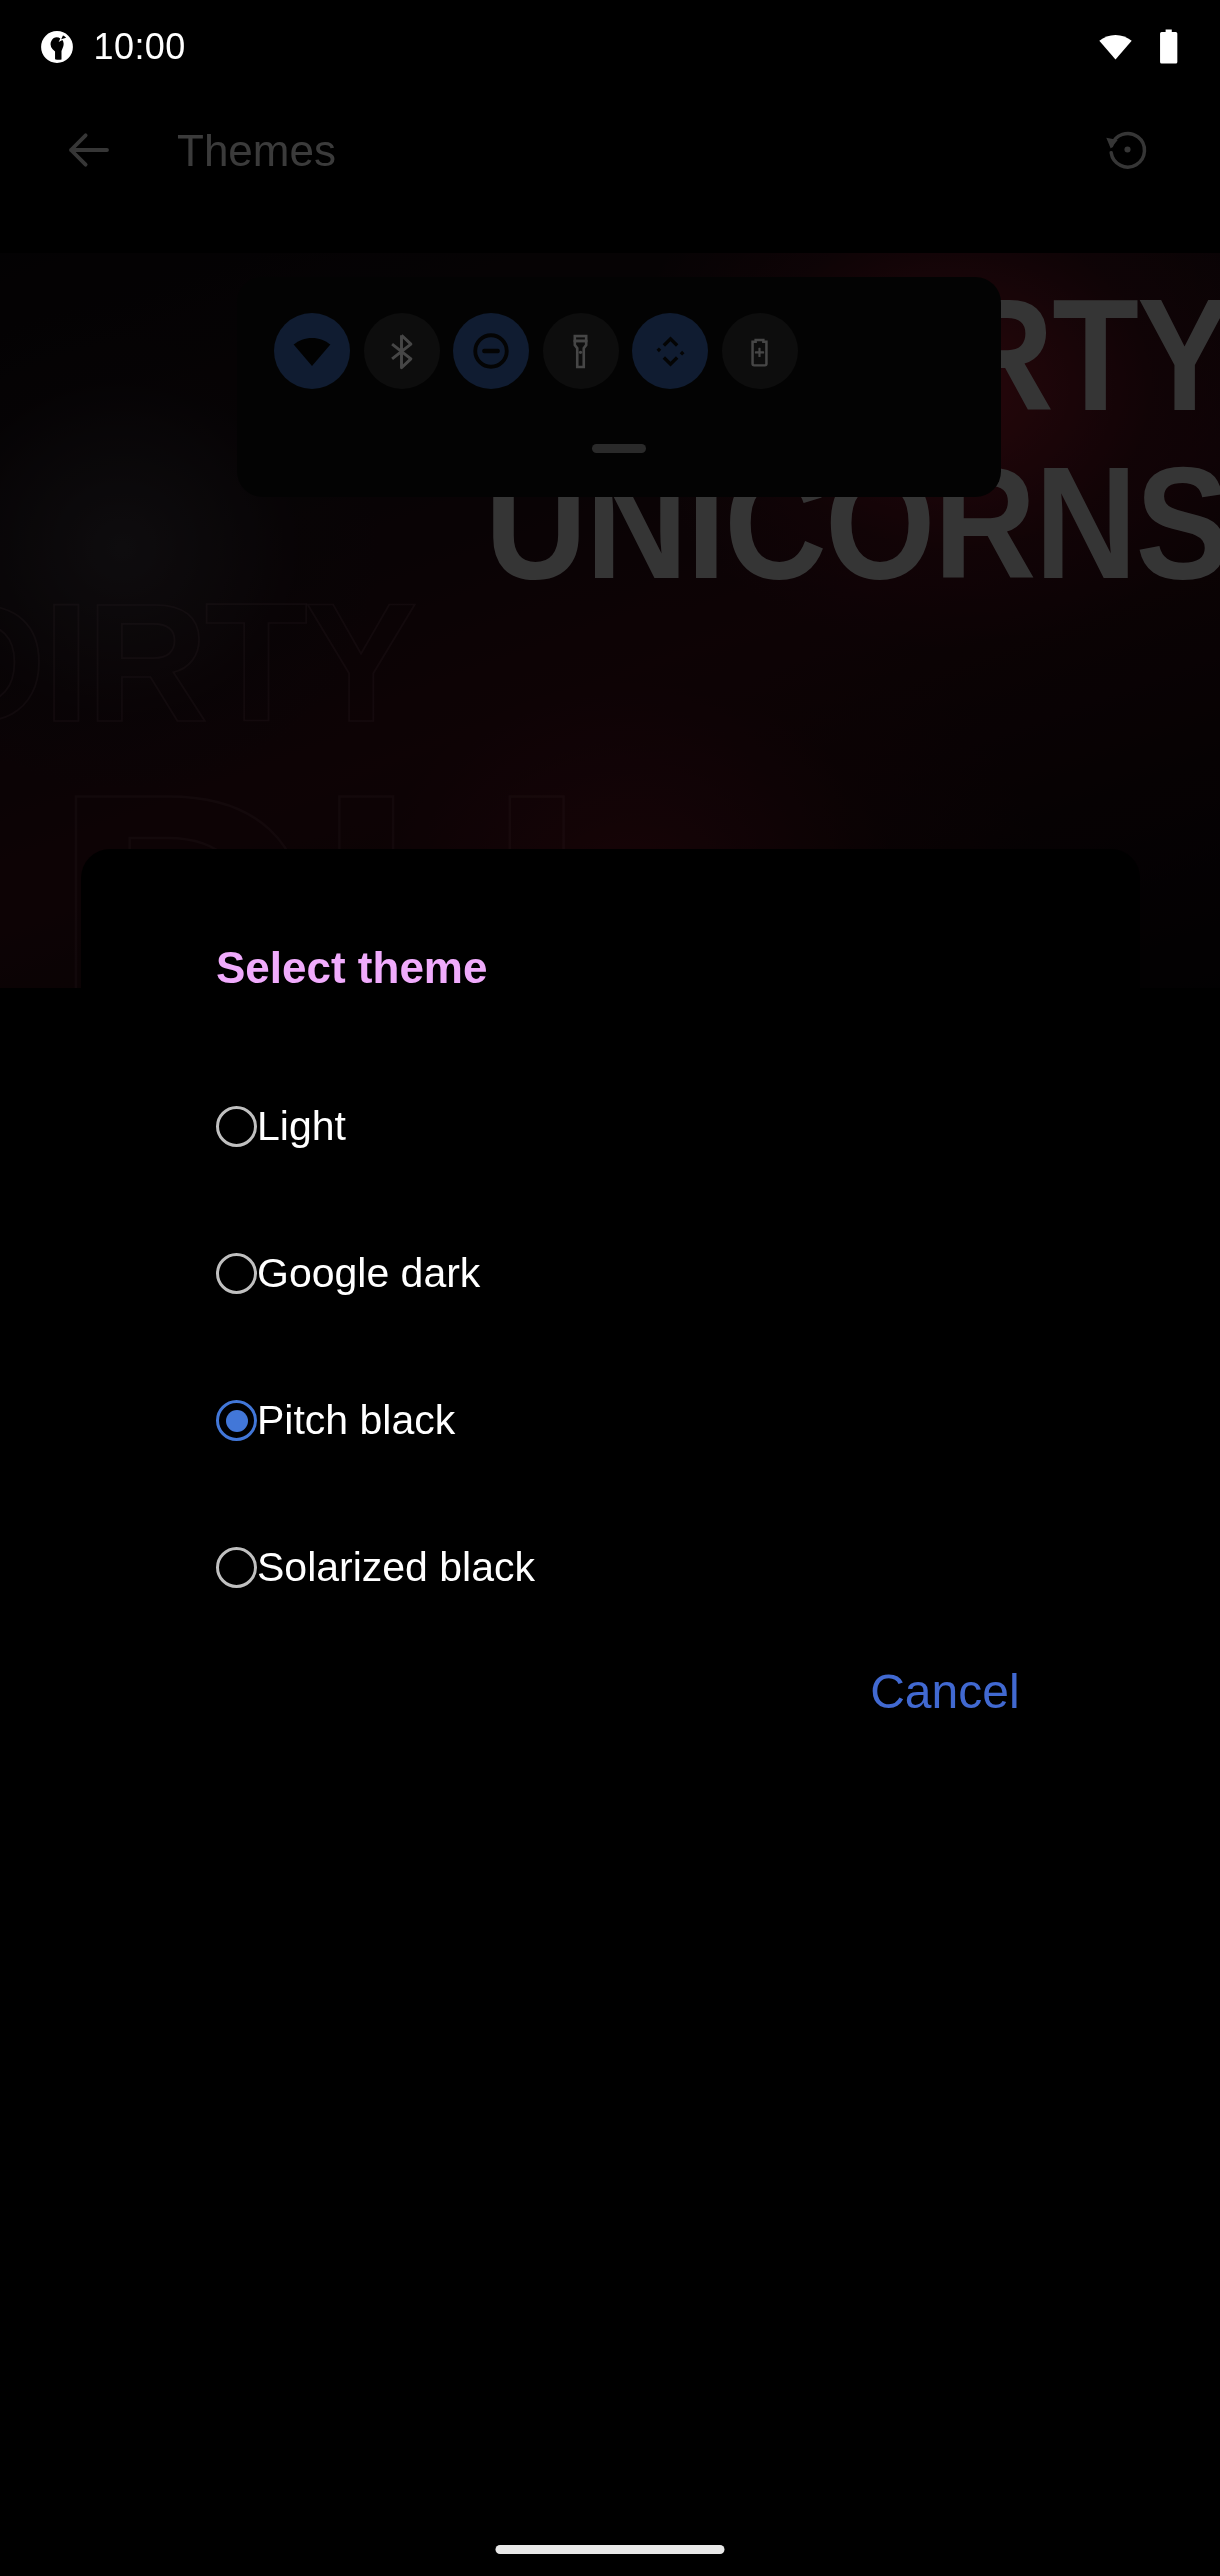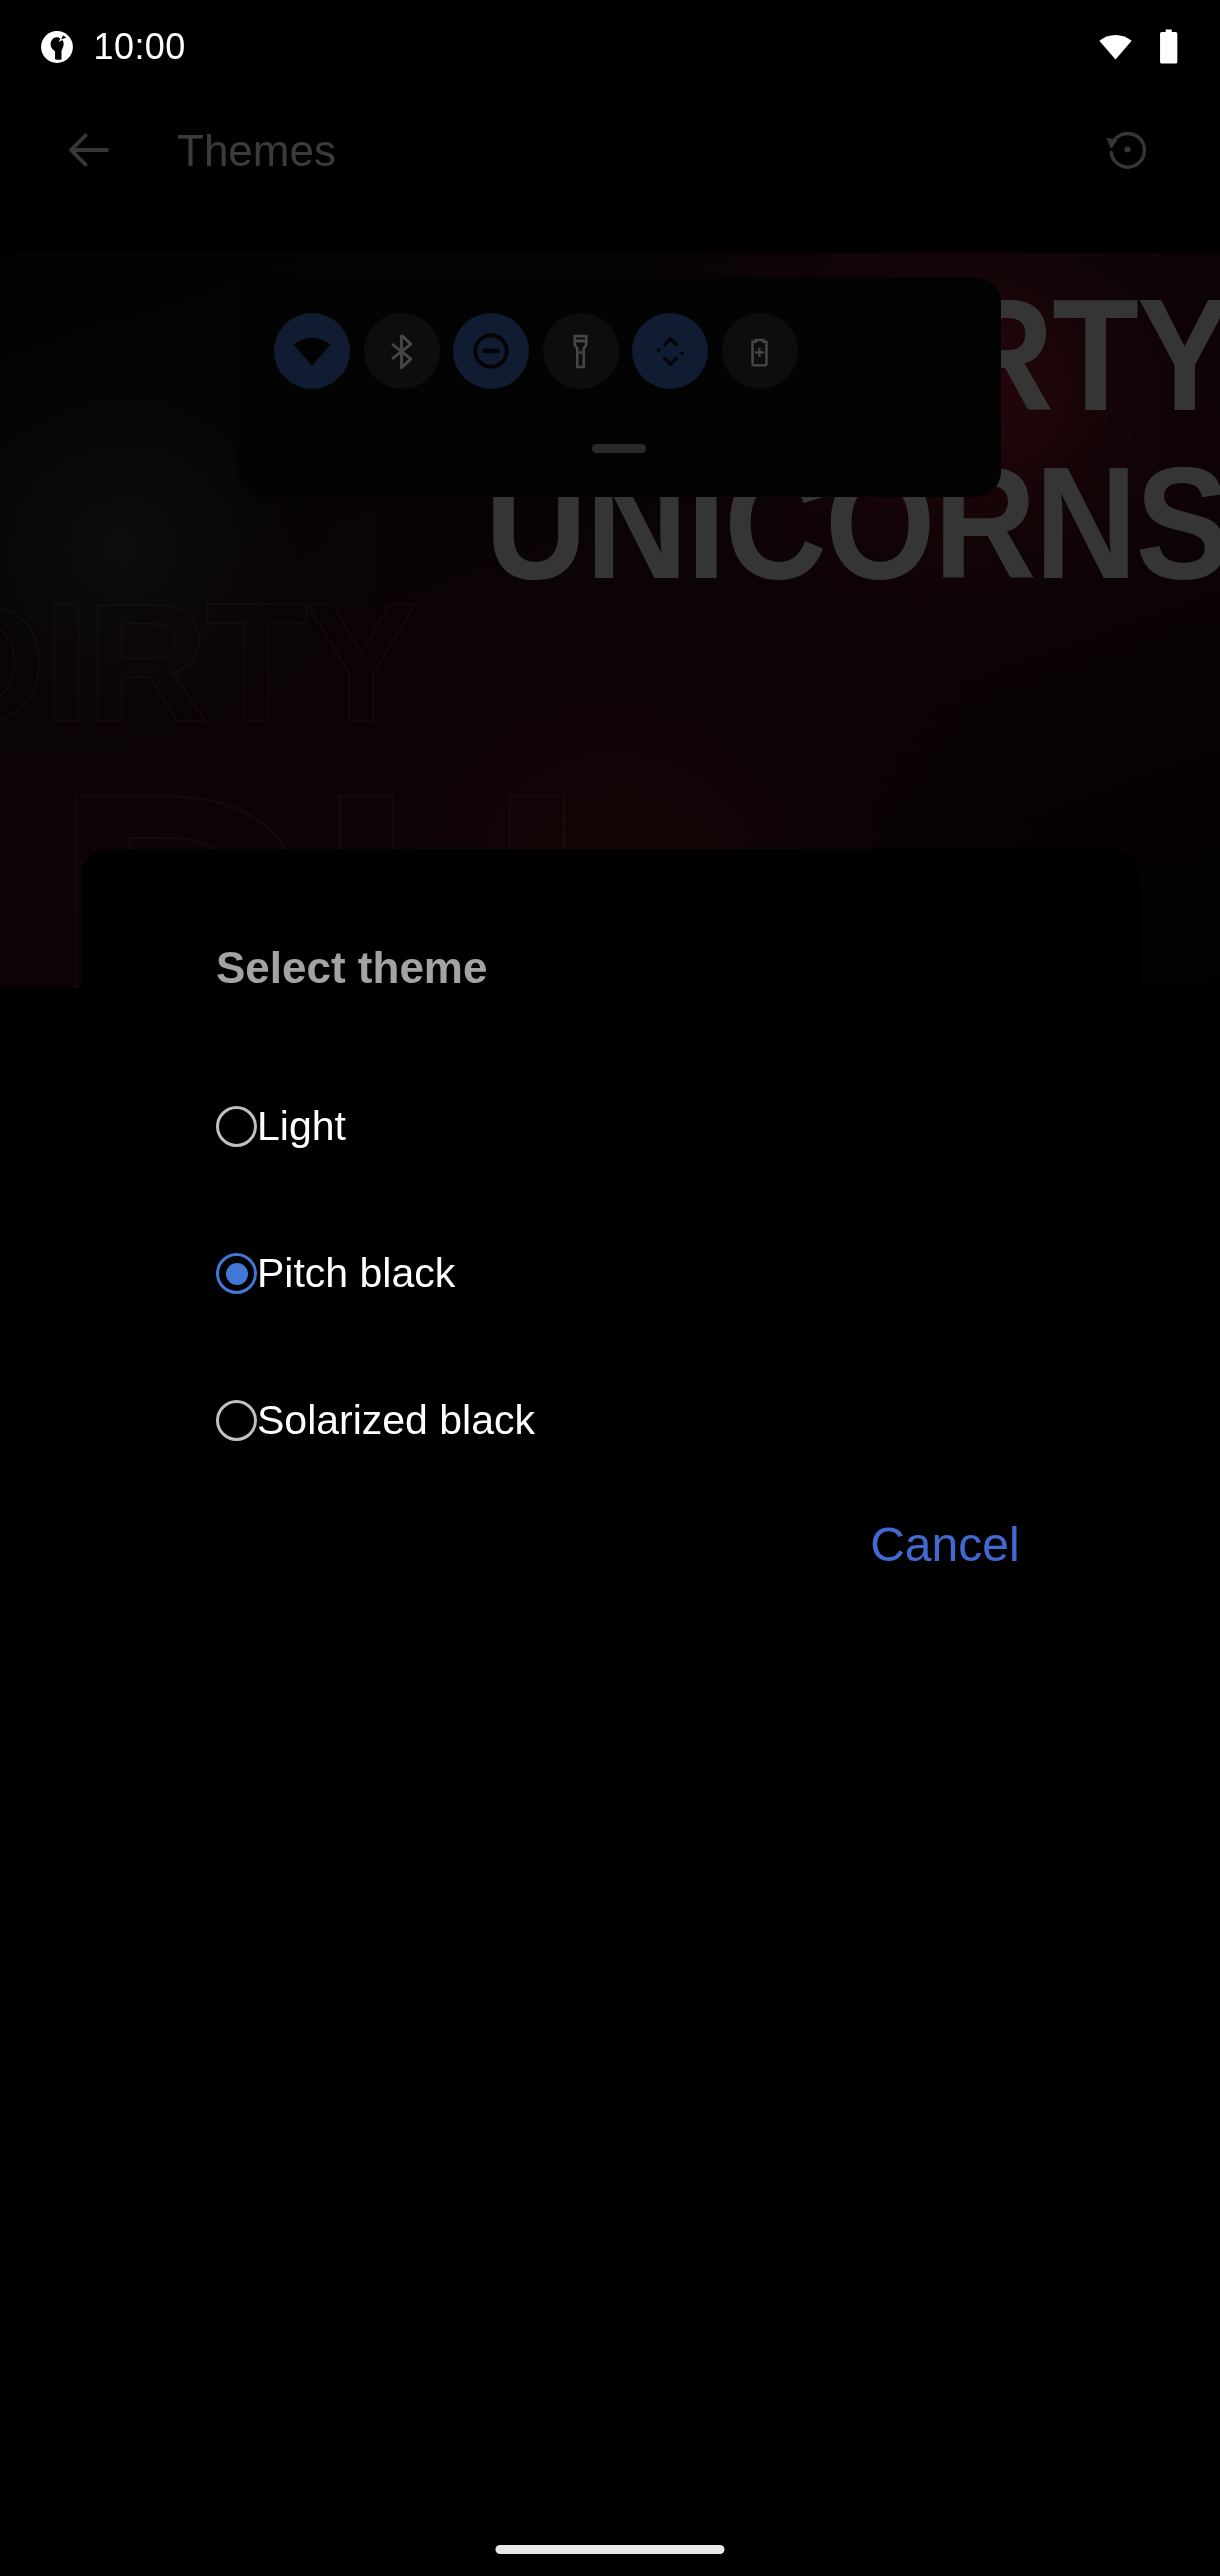--- a/index.html
+++ b/index.html
@@ -151,21 +151,21 @@
     background:#000000;
     border-radius:29px 29px 0 0;
     z-index:30;
   }
   
   #dialog-body-bg {
     position:absolute; left:0; top:988px; width:1220px; height:780px;
     background:#000; z-index:29;
   }
   #dialog-title {
-    color:#a3a3a3; font-size:44px; font-weight:700;
+    color:#f0abfc; font-size:44px; font-weight:700;
     padding:97px 0 0 135px; line-height:1;
   }
   #theme-options { margin-top:63px; padding-bottom:6.8px; }
   .theme-row {
     display:flex; align-items:center;
     height:147px; padding-left:135px;
     cursor:pointer;
   }
   .radio {
     width:41px; height:41px; border-radius:50%;
@@ -339,20 +339,24 @@
   <div id="dialog">
     <div id="dialog-title">Select theme</div>
 
     <div id="theme-options">
 
       <div class="theme-row">
         <span class="radio"></span>
         <span class="theme-label">Light</span>
       </div>
 
+      <div class="theme-row">
+        <span class="radio"></span>
+        <span class="theme-label">Google dark</span>
+      </div>
 
       <div class="theme-row">
         <span class="radio checked"></span>
         <span class="theme-label">Pitch black</span>
       </div>
 
       <div class="theme-row">
         <span class="radio"></span>
         <span class="theme-label">Solarized black</span>
       </div>

